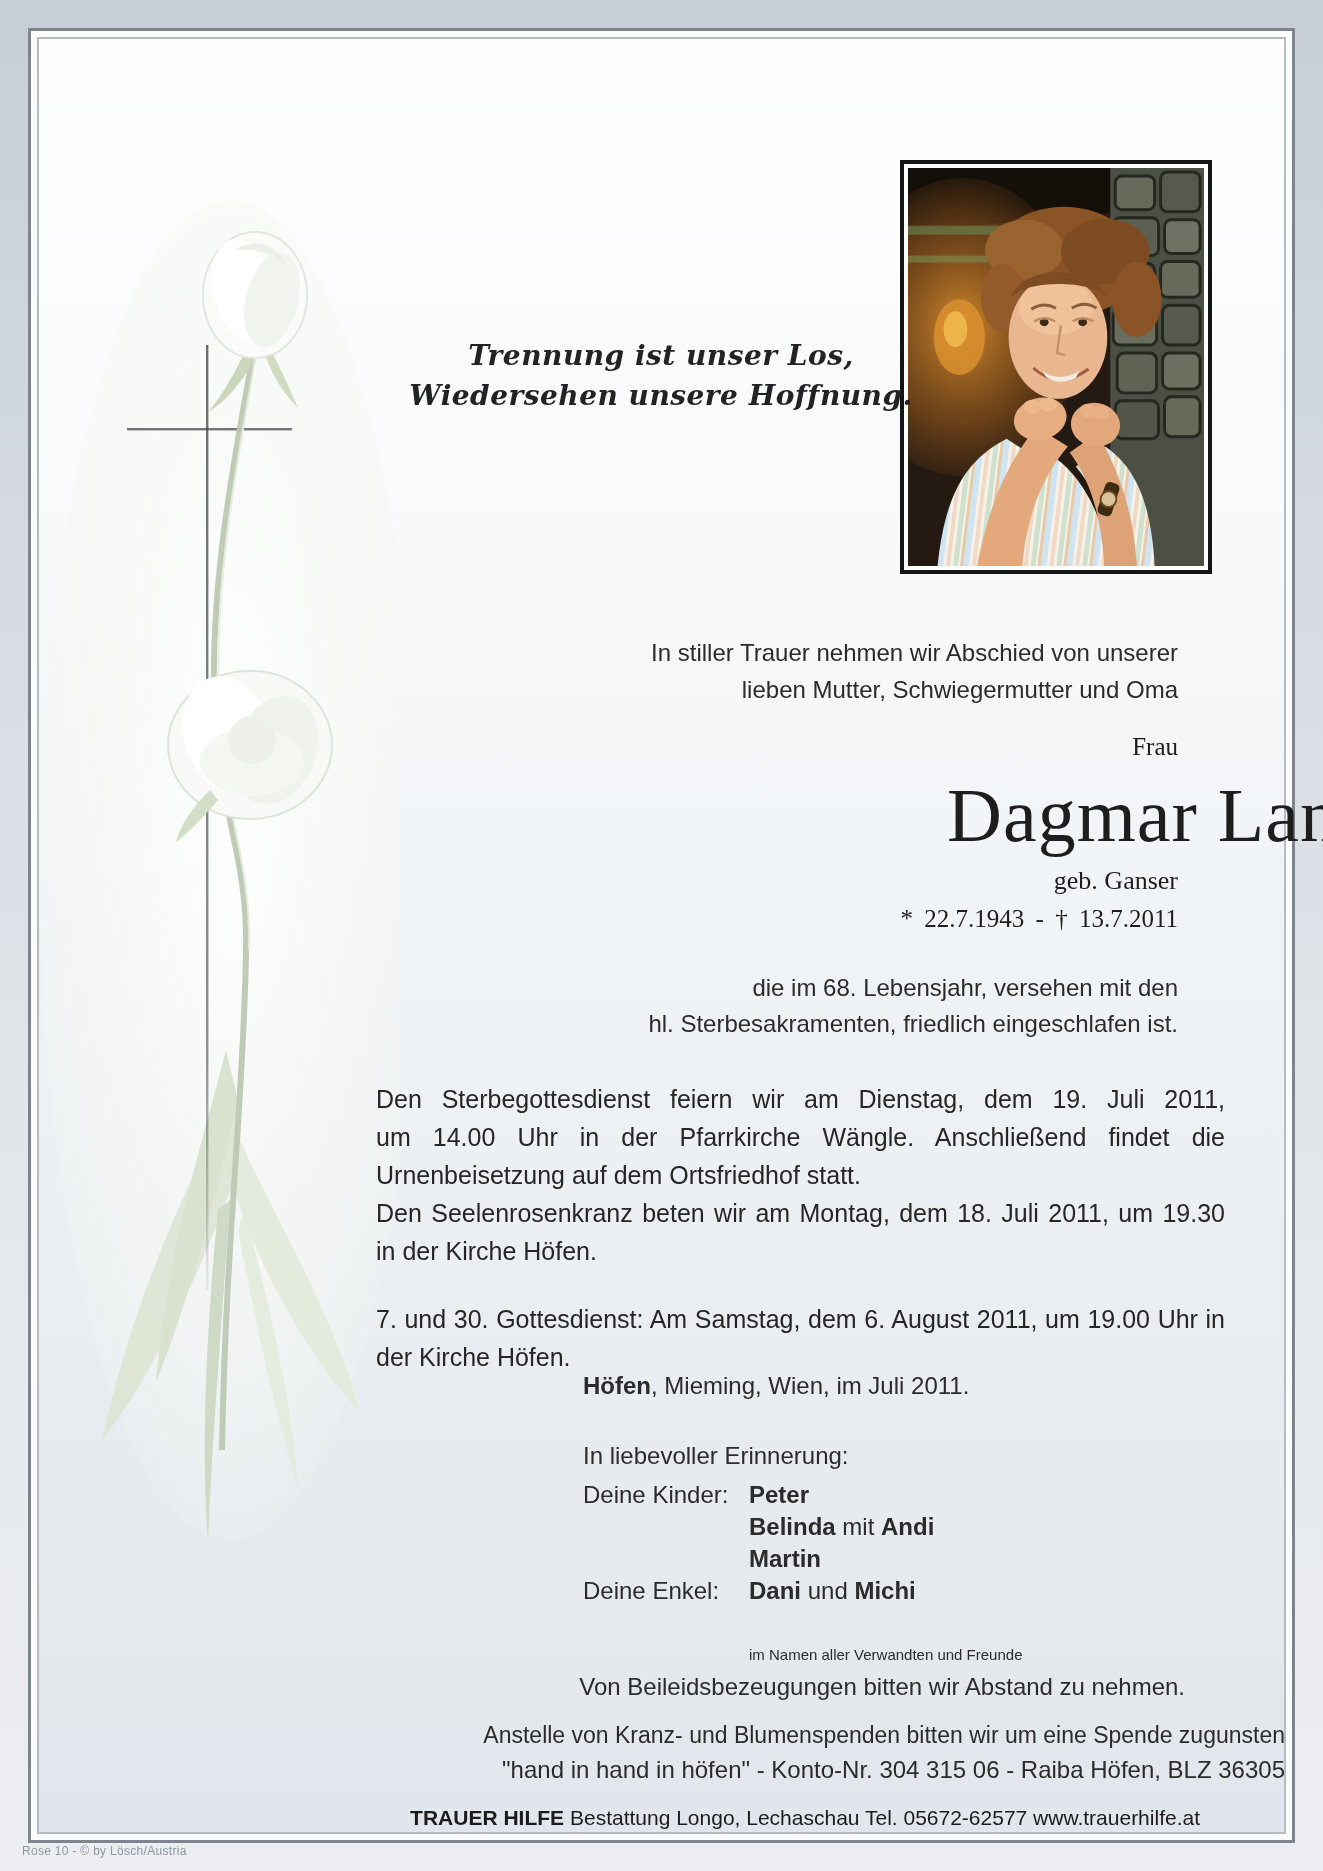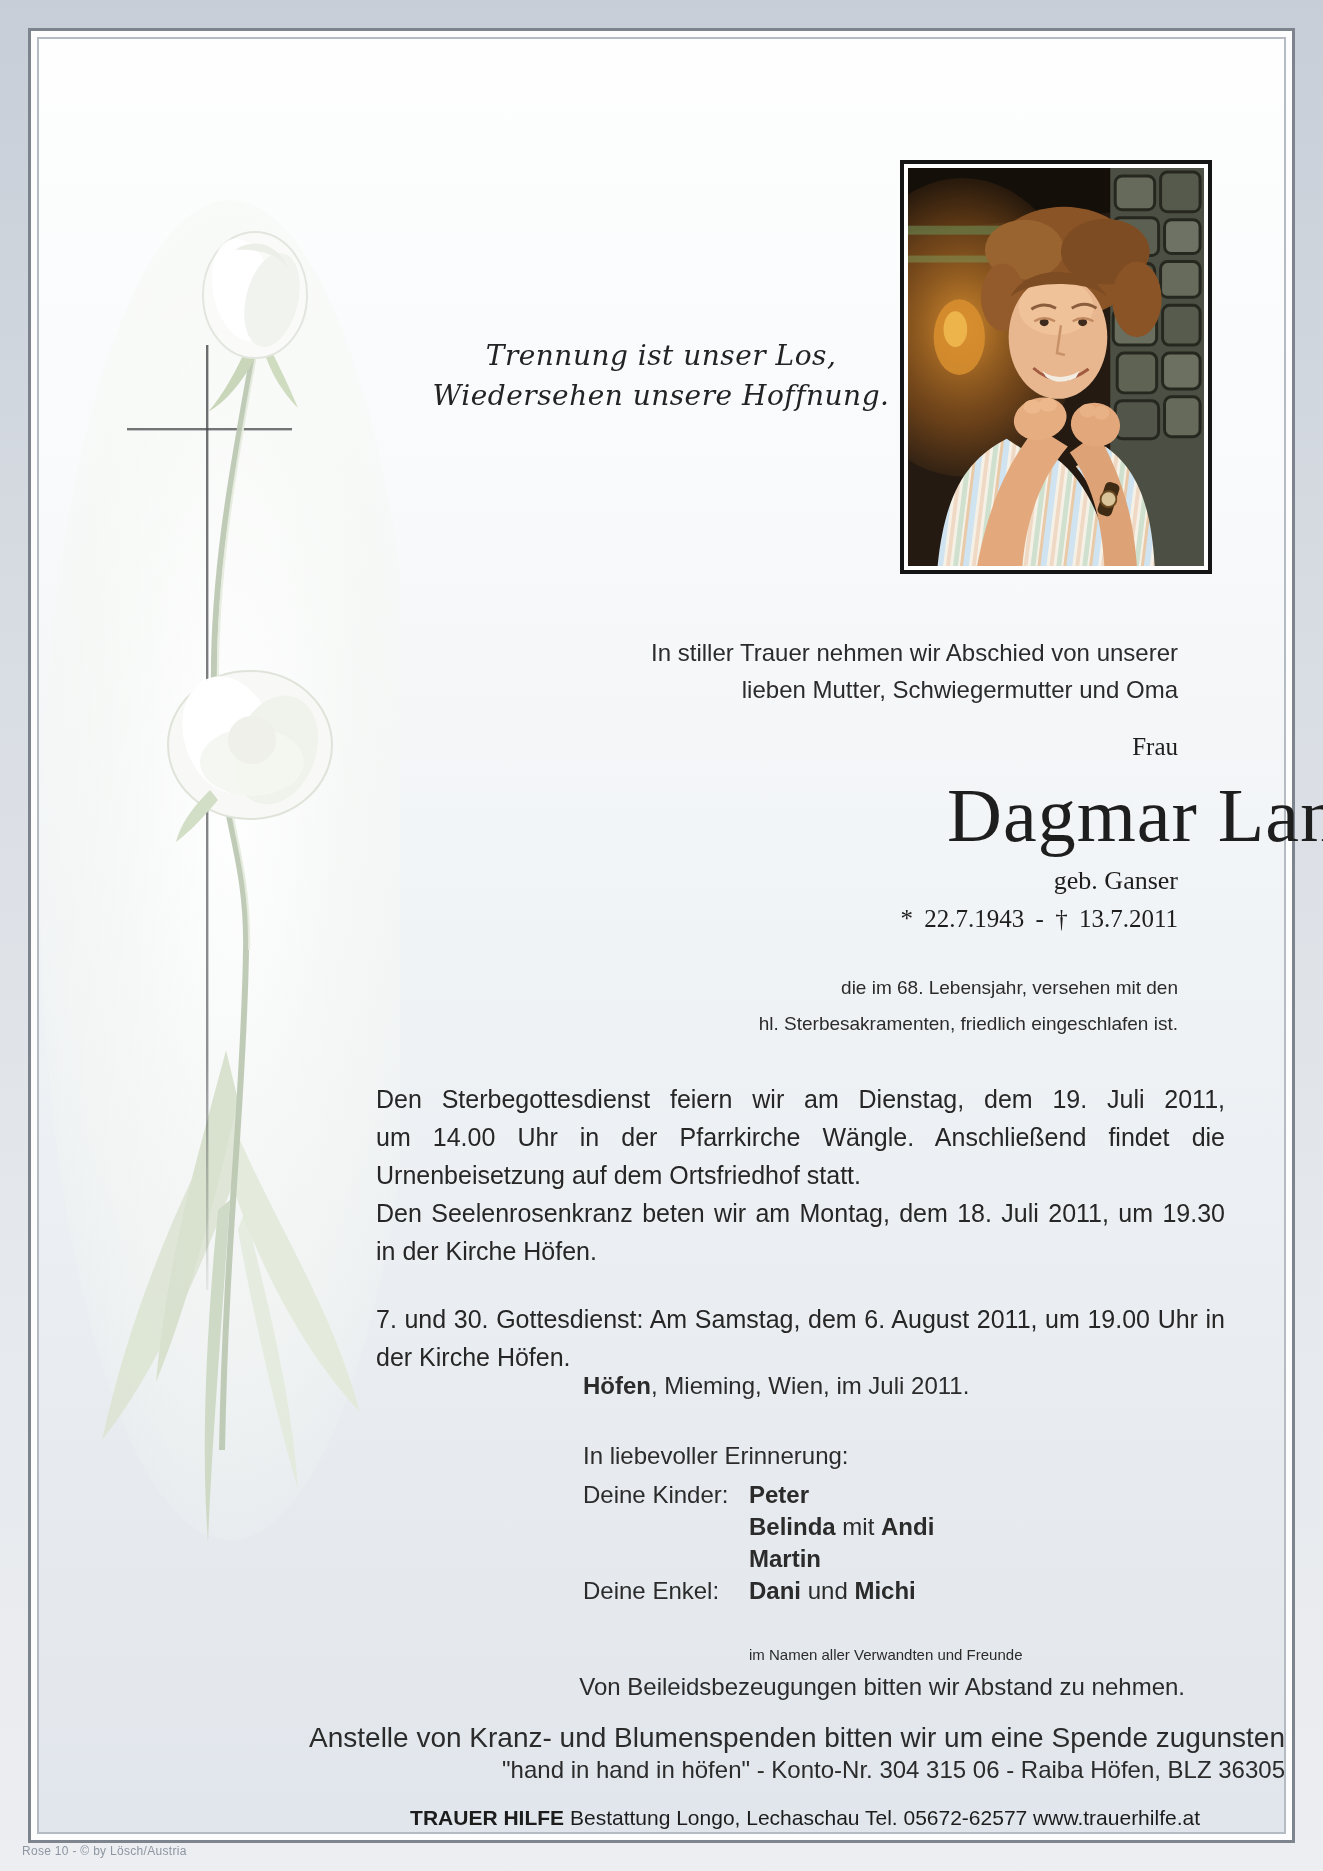--- a/index.html
+++ b/index.html
@@ -21,53 +21,53 @@
   }
   .abs { position:absolute; }
   .serif { font-family:"Liberation Serif","DejaVu Serif",serif; color:#1e1e1e; }
   .sans  { font-family:"Liberation Sans",sans-serif; color:#2b2b2b; }
   .center { text-align:right; }
   .b { font-weight:bold; }
 
   .quote {
     left:311px; top:336px; width:700px; text-align:center;
     font-family:"DejaVu Serif",serif; font-style:italic;
-    font-size:28px; line-height:40px; color:#232323; letter-spacing:0.5px;
+    font-size:28px; line-height:40px; color:#232323; letter-spacing:0.5px;font-weight:bold;
   }
   .photo-frame {
     left:900px; top:160px; width:296px; height:398px;
     border:4px solid #151515; background:#ffffff; padding:4px;
   }
   .photo-frame svg { display:block; width:296px; height:398px; }
 
   .intro   { left:378px; top:634px;  width:800px; font-size:24px; line-height:37px; }
   .frau    { left:378px; top:733px;  width:800px; font-size:25px; }
   .name    { left:178px; top:772px;  width:1200px; font-size:76px; letter-spacing:1px; }
   .maiden  { left:378px; top:866px;  width:800px; font-size:26px; }
   .dates   { left:378px; top:905px;  width:800px; font-size:25px; word-spacing:5px; }
-  .passing { left:378px; top:970px;  width:800px; font-size:19px; line-height:36px; }
+  .passing { left:378px; top:970px;  width:800px; font-size:24px; line-height:36px; }
 
   .paras { left:376px; width:849px; font-size:25px; color:#262626; }
   .para-line { height:38px; line-height:38px; text-align:justify; overflow:hidden; }
   .para-line.jfull { text-align-last:justify; }
   #p1 { top:1080px; } #p2 { top:1194px; } #p3 { top:1268px;margin-top:32px; }
 
   .line24 { font-size:24px; line-height:30px; white-space:nowrap; }
   .cityline   { left:583px; top:1371px; }
   .memoryline { left:583px; top:1441px; }
   .lbl-kinder { left:583px; top:1480px; }
   .child-0    { left:749px; top:1480px; }
   .child-1    { left:749px; top:1512px; }
   .child-2    { left:749px; top:1544px; }
   .lbl-enkel  { left:583px; top:1576px; }
   .enkel-row  { left:749px; top:1576px; }
   .onbehalf   { left:749px; top:1620px; font-size:15px;margin-top:20px; }
 
   .condolence { left:385px; top:1673px; width:800px; font-size:24px; }
-  .donation1  { left:285px; top:1722px; width:1000px; font-size:28px; }
+  .donation1  { left:285px; top:1722px; width:1000px; font-size:23px; }
   .donation2  { left:285px; top:1756px; width:1000px; font-size:24px; }
 
   .footerline { left:400px; top:1806px; width:800px; font-size:21px; color:#1c1c1c; }
   .credit { left:22px; top:1844px; font-size:12px; color:#8d96a2; letter-spacing:0.3px; }
 
   .rose-wrap { left:40px; top:150px; width:360px; height:1410px; }
 </style>
 </head>
 <body>
 

